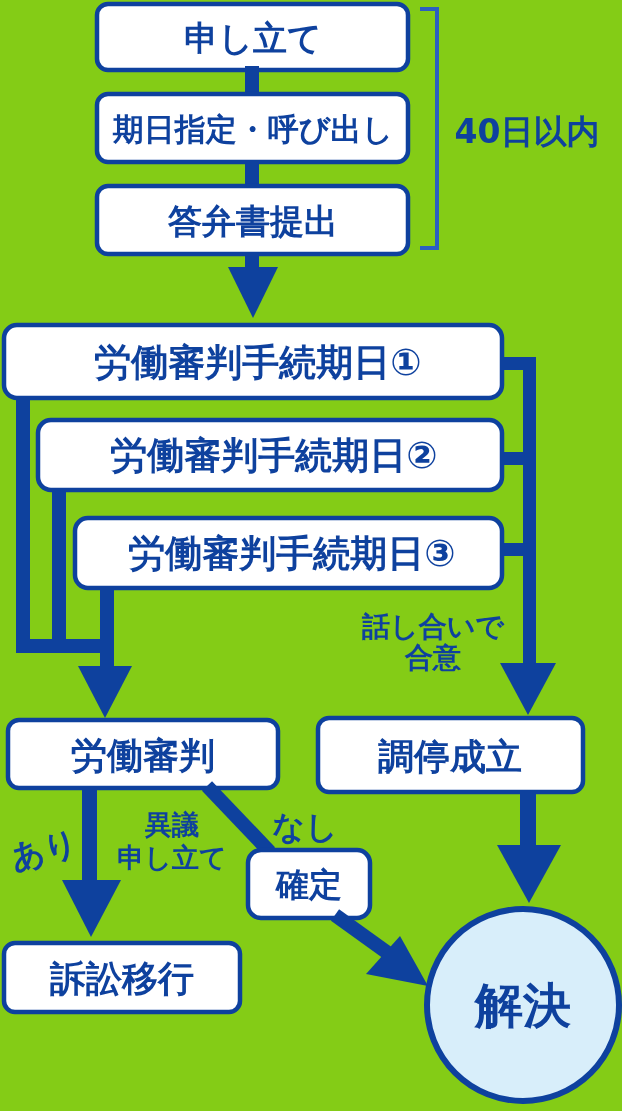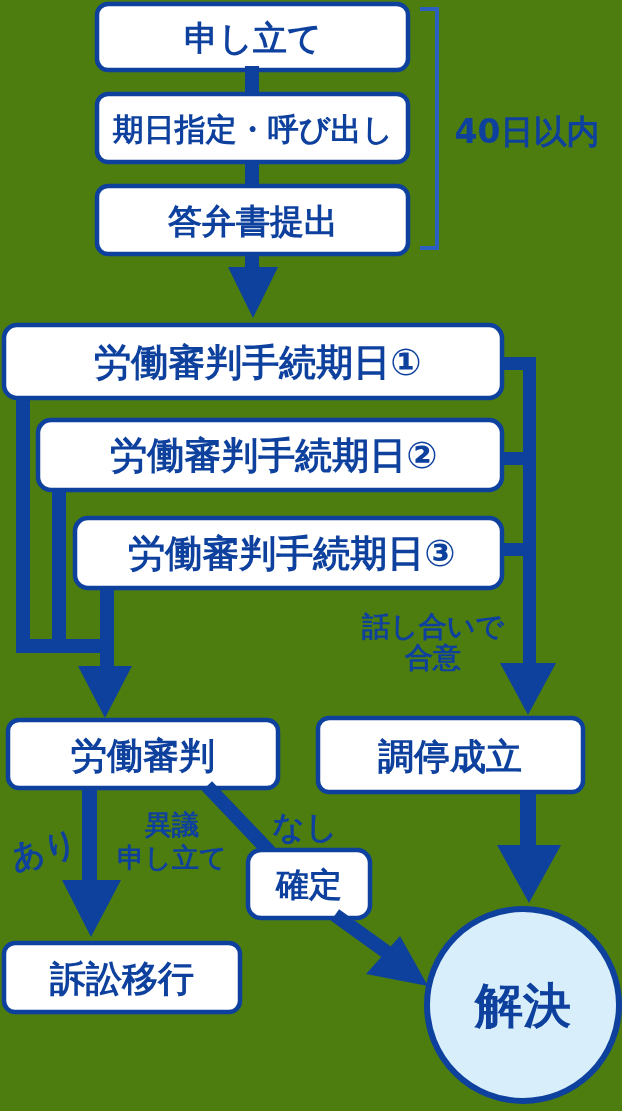--- a/index.html
+++ b/index.html
@@ -1,16 +1,16 @@
 <!DOCTYPE html>
 <html><head>
 <meta charset="utf-8">
 <style>
   html,body{margin:0;padding:0;background:#ffffff;}
-  .stage{position:relative;width:622px;height:1111px;background:#4d7c0f;overflow:hidden;}
+  .stage{position:relative;width:622px;height:1111px;background:#84cc16;overflow:hidden;}
   svg{display:block;}
   .box{fill:#ffffff;stroke:#0e419e;stroke-width:4.5;}
   .fillblue{fill:#0e419e;}
   .lineblue{stroke:#0e419e;stroke-width:14;stroke-linecap:butt;}
   .bracket{fill:none;stroke:#2b5fc1;stroke-width:4;}
   .circleblue{fill:#d8eefa;stroke:#0e419e;stroke-width:6;}
   text{fill:#0e419e;font-weight:bold;font-family:"DejaVu Sans",sans-serif;
        text-anchor:middle;dominant-baseline:central;}
 </style>
 </head>

